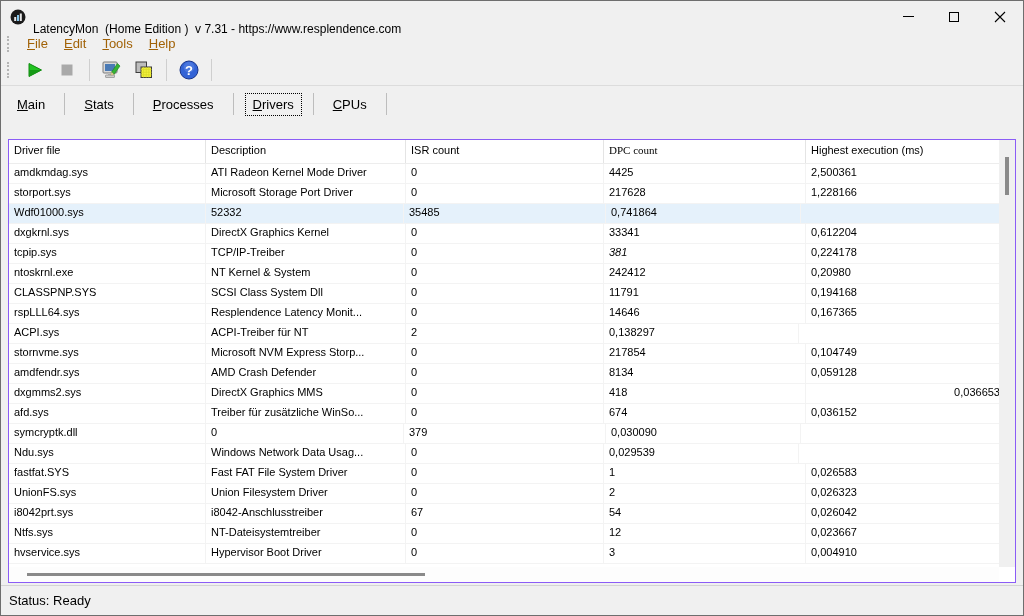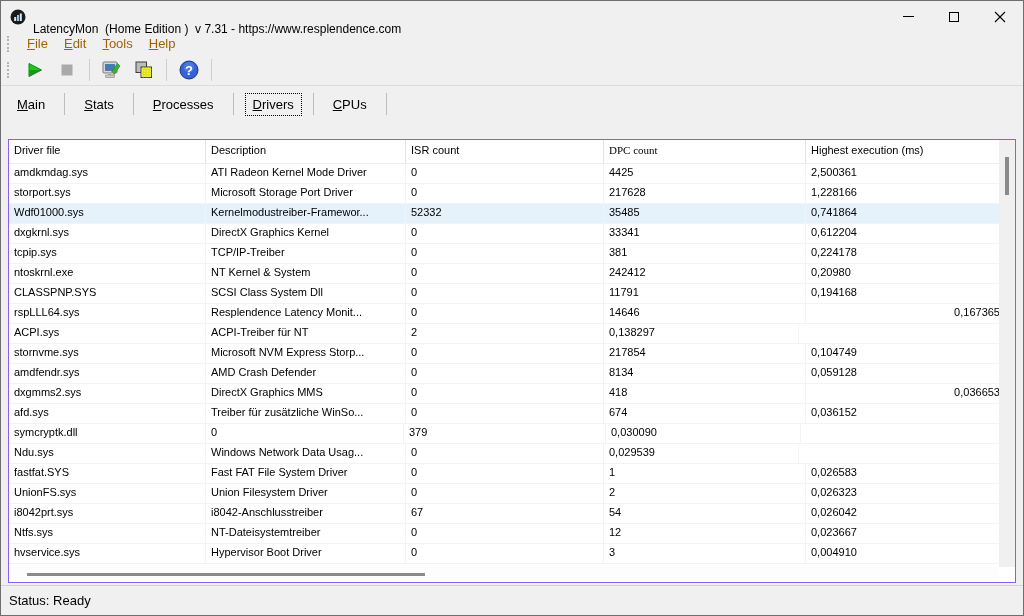--- a/index.html
+++ b/index.html
@@ -162,37 +162,36 @@
         </div>
         <div class="tr">
           <div class="td" style="width: 197px;">storport.sys</div>
           <div class="td" style="width: 200px;">Microsoft Storage Port Driver</div>
           <div class="td" style="width: 198px;">0</div>
           <div class="td" style="width: 202px;">217628</div>
           <div class="td" style="width: 195px;">1,228166</div>
         </div>
         <div class="tr selected">
           <div class="td" style="width: 197px;">Wdf01000.sys</div>
-          <div class="td" style="width: 200px;">Kernelmodustreiber-Framewor...</div>
           <div class="td" style="width: 198px;">52332</div>
           <div class="td" style="width: 202px;">35485</div>
           <div class="td" style="width: 195px;">0,741864</div>
         </div>
         <div class="tr">
           <div class="td" style="width: 197px;">dxgkrnl.sys</div>
           <div class="td" style="width: 200px;">DirectX Graphics Kernel</div>
           <div class="td" style="width: 198px;">0</div>
           <div class="td" style="width: 202px;">33341</div>
           <div class="td" style="width: 195px;">0,612204</div>
         </div>
         <div class="tr">
           <div class="td" style="width: 197px;">tcpip.sys</div>
           <div class="td" style="width: 200px;">TCP/IP-Treiber</div>
           <div class="td" style="width: 198px;">0</div>
-          <div class="td" style="width: 202px;">381</div>
+          <div class="td" style="width: 202px; font-style: italic;">381</div>
           <div class="td" style="width: 195px;">0,224178</div>
         </div>
         <div class="tr">
           <div class="td" style="width: 197px;">ntoskrnl.exe</div>
           <div class="td" style="width: 200px;">NT Kernel &amp; System</div>
           <div class="td" style="width: 198px;">0</div>
           <div class="td" style="width: 202px;">242412</div>
           <div class="td" style="width: 195px;">0,20980</div>
         </div>
         <div class="tr">
@@ -200,21 +199,21 @@
           <div class="td" style="width: 200px;">SCSI Class System Dll</div>
           <div class="td" style="width: 198px;">0</div>
           <div class="td" style="width: 202px;">11791</div>
           <div class="td" style="width: 195px;">0,194168</div>
         </div>
         <div class="tr">
           <div class="td" style="width: 197px;">rspLLL64.sys</div>
           <div class="td" style="width: 200px;">Resplendence Latency Monit...</div>
           <div class="td" style="width: 198px;">0</div>
           <div class="td" style="width: 202px;">14646</div>
-          <div class="td" style="width: 195px; text-align: right;">0,167365</div>
+          <div class="td" style="width: 195px;">0,167365</div>
         </div>
         <div class="tr">
           <div class="td" style="width: 197px;">ACPI.sys</div>
           <div class="td" style="width: 200px;">ACPI-Treiber für NT</div>
           <div class="td" style="width: 198px;">2</div>
           <div class="td" style="width: 195px;">0,138297</div>
         </div>
         <div class="tr">
           <div class="td" style="width: 197px;">stornvme.sys</div>
           <div class="td" style="width: 200px;">Microsoft NVM Express Storp...</div>

